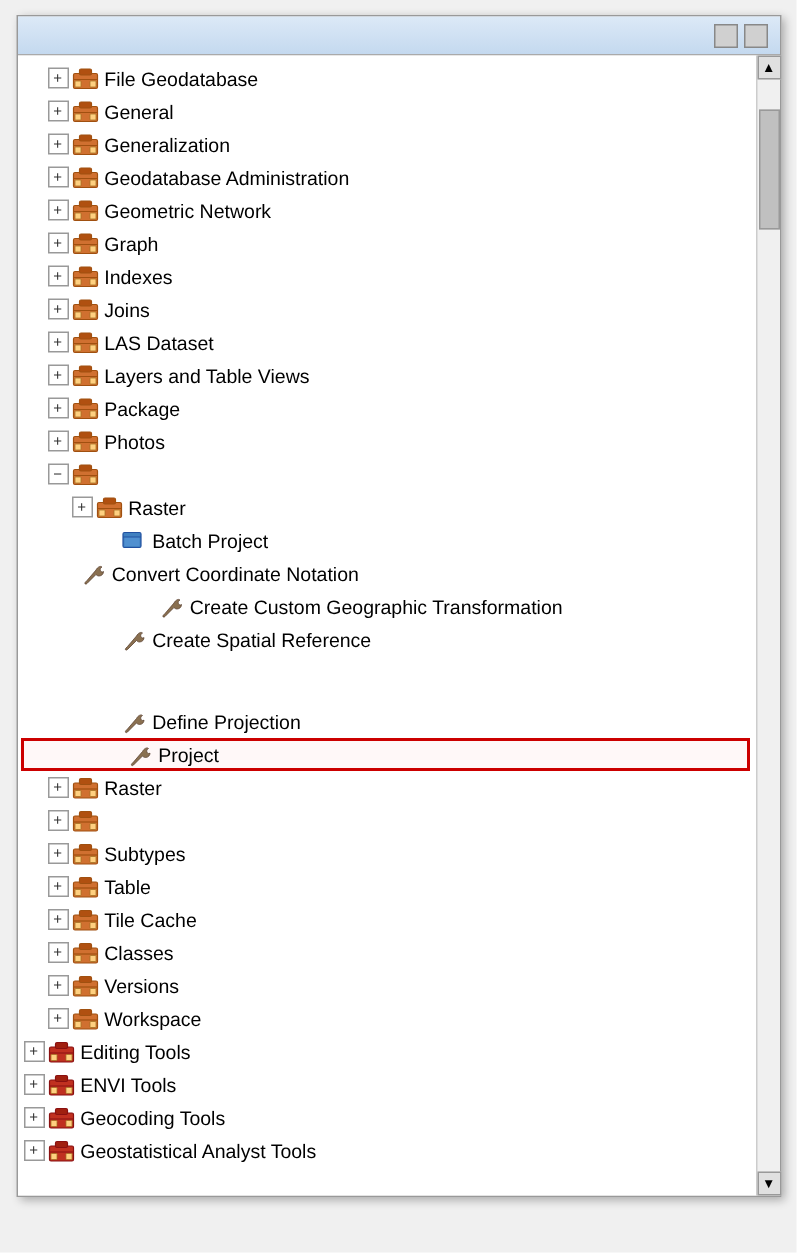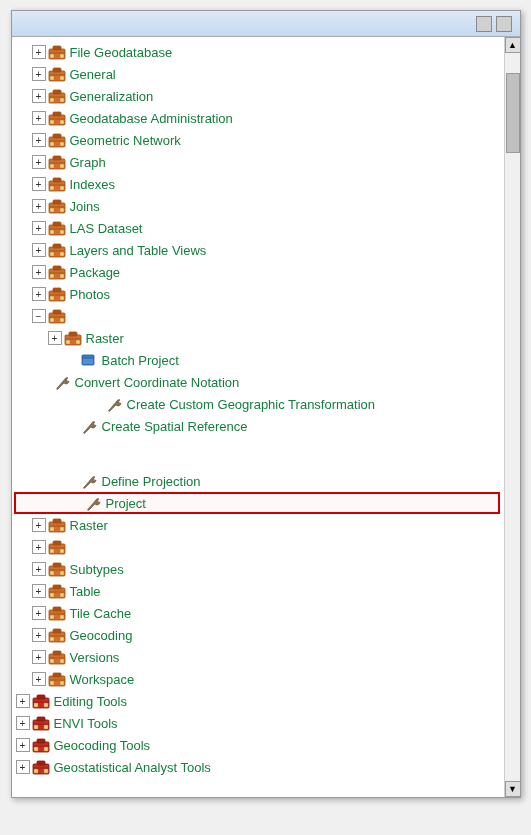--- a/index.html
+++ b/index.html
@@ -125,21 +125,21 @@
       width: 18px;
       height: 18px;
       margin-right: 4px;
       display: inline-flex;
       align-items: center;
       justify-content: center;
       flex-shrink: 0;
     }
     .item-label {
       font-size: 13px;
-      color: #15803d;
+      color: #000000;
     }
   </style>
 </head>
 <body>
 
 <div class="window">
   <div class="titlebar">
     <span class="titlebar-title"></span>
     <div class="titlebar-buttons">
       <div class="titlebar-btn"></div>
@@ -454,21 +454,21 @@
           <span class="expand-icon">+</span>
           <span class="item-icon">
             <svg width="18" height="18" viewBox="0 0 18 18">
     <rect x="1" y="6" width="16" height="10" rx="1" fill="#d07030" stroke="#a05010" stroke-width="0.8"></rect>
     <rect x="5" y="3" width="8" height="4" rx="1" fill="#b05010" stroke="#a05010" stroke-width="0.8"></rect>
     <line x1="1" y1="10" x2="17" y2="10" stroke="#a05010" stroke-width="0.8"></line>
     <rect x="2" y="11" width="4" height="4" rx="0.5" fill="#ffd080" stroke="#a07020" stroke-width="0.5"></rect>
     <rect x="12" y="11" width="4" height="4" rx="0.5" fill="#ffd080" stroke="#a07020" stroke-width="0.5"></rect>
   </svg>
           </span>
-          <span class="item-label">Geocoding</span>
+          <span class="item-label">Classes</span>
         </div>
         <div class="tree-item" style="padding-left: 20px;">
           <span class="expand-icon">+</span>
           <span class="item-icon">
             <svg width="18" height="18" viewBox="0 0 18 18">
     <rect x="1" y="6" width="16" height="10" rx="1" fill="#d07030" stroke="#a05010" stroke-width="0.8"></rect>
     <rect x="5" y="3" width="8" height="4" rx="1" fill="#b05010" stroke="#a05010" stroke-width="0.8"></rect>
     <line x1="1" y1="10" x2="17" y2="10" stroke="#a05010" stroke-width="0.8"></line>
     <rect x="2" y="11" width="4" height="4" rx="0.5" fill="#ffd080" stroke="#a07020" stroke-width="0.5"></rect>
     <rect x="12" y="11" width="4" height="4" rx="0.5" fill="#ffd080" stroke="#a07020" stroke-width="0.5"></rect>

